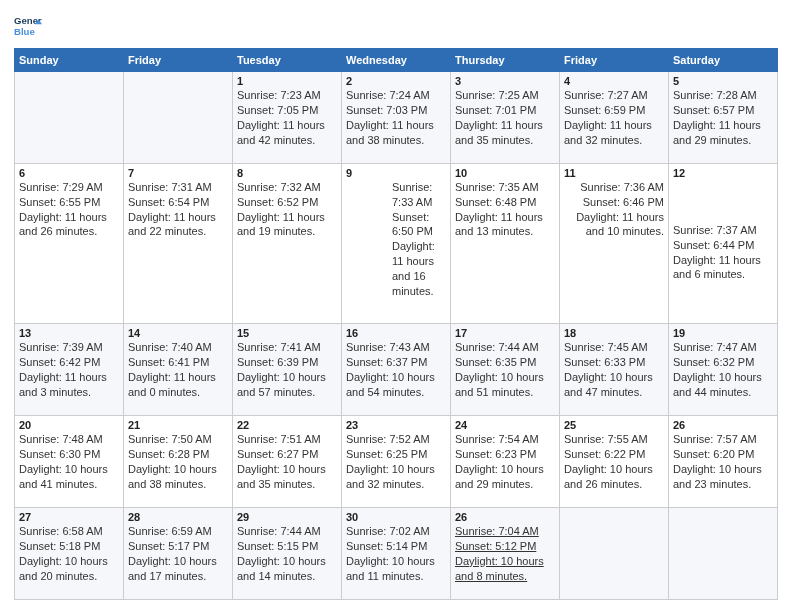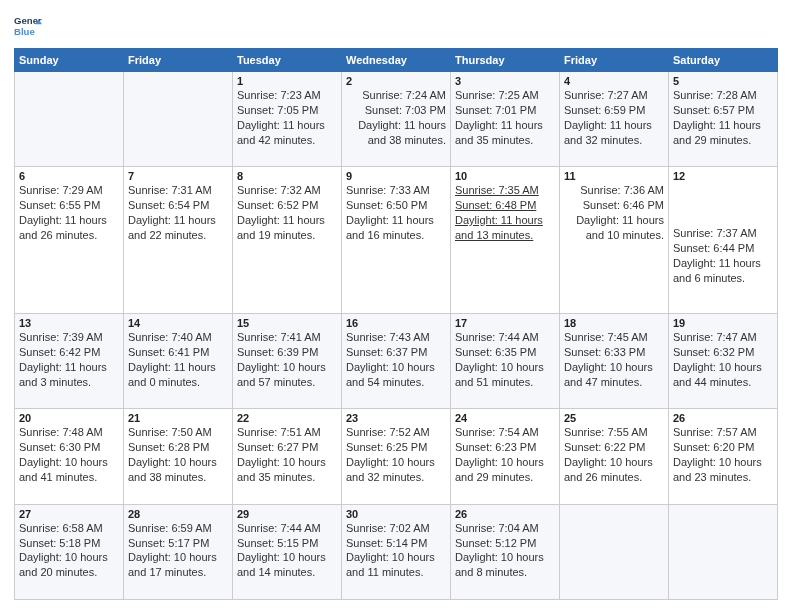--- a/index.html
+++ b/index.html
@@ -125,21 +125,21 @@
           <td class="empty-cell"></td>
           <td>
             <span class="day-num">1</span>
             <div class="cell-text" style="white-space: pre-line;">Sunrise: 7:23 AM
 Sunset: 7:05 PM
 Daylight: 11 hours
 and 42 minutes.</div>
           </td>
           <td>
             <span class="day-num">2</span>
-            <div class="cell-text" style="white-space: pre-line; text-align: right;">Sunrise: 7:24 AM
+            <div class="cell-text" style="white-space: pre-line;">Sunrise: 7:24 AM
 Sunset: 7:03 PM
 Daylight: 11 hours
 and 38 minutes.</div>
           </td>
           <td>
             <span class="day-num">3</span>
             <div class="cell-text" style="white-space: pre-line;">Sunrise: 7:25 AM
 Sunset: 7:01 PM
 Daylight: 11 hours
 and 35 minutes.</div>
@@ -176,28 +176,28 @@
           </td>
           <td>
             <span class="day-num">8</span>
             <div class="cell-text" style="white-space: pre-line;">Sunrise: 7:32 AM
 Sunset: 6:52 PM
 Daylight: 11 hours
 and 19 minutes.</div>
           </td>
           <td>
             <span class="day-num">9</span>
-            <div class="cell-text" style="white-space: pre-line;">Sunrise: 7:33 AM
+            <div class="cell-text" style="white-space: pre-line; margin-left: 46px;">Sunrise: 7:33 AM
 Sunset: 6:50 PM
 Daylight: 11 hours
 and 16 minutes.</div>
           </td>
           <td>
             <span class="day-num">10</span>
-            <div class="cell-text" style="white-space: pre-line; text-decoration: underline;">Sunrise: 7:35 AM
+            <div class="cell-text" style="white-space: pre-line;">Sunrise: 7:35 AM
 Sunset: 6:48 PM
 Daylight: 11 hours
 and 13 minutes.</div>
           </td>
           <td>
             <span class="day-num">11</span>
             <div class="cell-text" style="white-space: pre-line; text-align: right;">Sunrise: 7:36 AM
 Sunset: 6:46 PM
 Daylight: 11 hours
 and 10 minutes.</div>
@@ -336,21 +336,21 @@
           </td>
           <td>
             <span class="day-num">30</span>
             <div class="cell-text" style="white-space: pre-line;">Sunrise: 7:02 AM
 Sunset: 5:14 PM
 Daylight: 10 hours
 and 11 minutes.</div>
           </td>
           <td>
             <span class="day-num">26</span>
-            <div class="cell-text" style="white-space: pre-line;">Sunrise: 7:04 AM
+            <div class="cell-text" style="white-space: pre-line; text-decoration: underline;">Sunrise: 7:04 AM
 Sunset: 5:12 PM
 Daylight: 10 hours
 and 8 minutes.</div>
           </td>
           <td class="empty-cell"></td>
           <td class="empty-cell"></td>
         </tr>
       </tbody>
   </table>
 </div>

